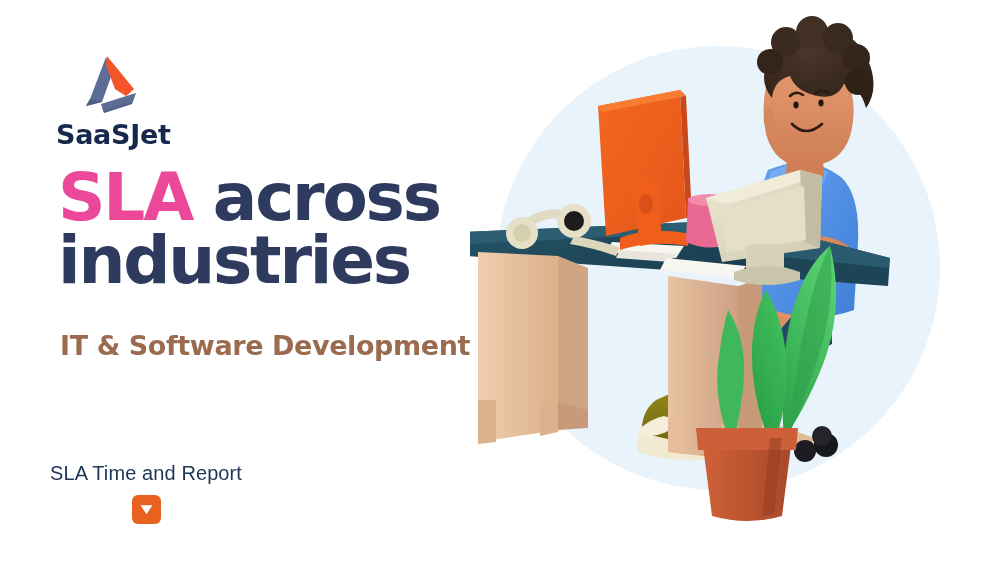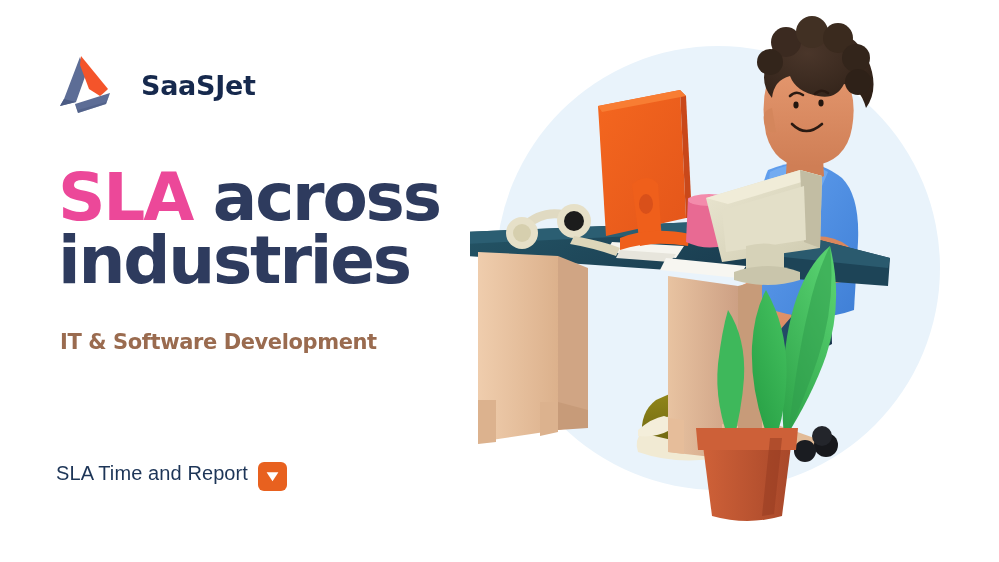--- a/index.html
+++ b/index.html
@@ -20,21 +20,22 @@
     overflow: hidden;
   }
 
   
   .brand {
     position: absolute;
     left: 56px;
     top: 52px;
     display: flex;
     align-items: center;
-    gap: 23px;
+    gap: 1px;
+    flex-direction: column;
   }
   .brand-mark { width: 62px; height: 66px; display: block; }
   .brand-name {
     font-size: 27px;
     font-weight: 700;
     letter-spacing: -0.3px;
     color: #16294d;
     font-family: "DejaVu Sans", sans-serif;
   }
 
@@ -52,33 +53,34 @@
     margin: 0;
   }
   .headline .accent { color: #ec4899; }
 
   .subtitle {
     position: absolute;
     left: 60px;
     top: 330px;
     font-family: "DejaVu Sans", sans-serif;
     font-weight: 700;
-    font-size: 21px;
+    font-size: 27px;
     letter-spacing: -0.4px;
     color: #9a6b4f;
     margin: 0;
   }
 
   .footnote {
     position: absolute;
-    left: 56px;
+    left: 50px;
     top: 462px;
     display: flex;
-    align-items: flex-start;
+    align-items: center;
     gap: 10px;
+    flex-direction: column;
   }
   .footnote-label {
     font-size: 20px;
     color: #1d3557;
     letter-spacing: 0.1px;
     white-space: nowrap;
   }
   .footnote-badge {
     width: 29px;
     height: 29px;

